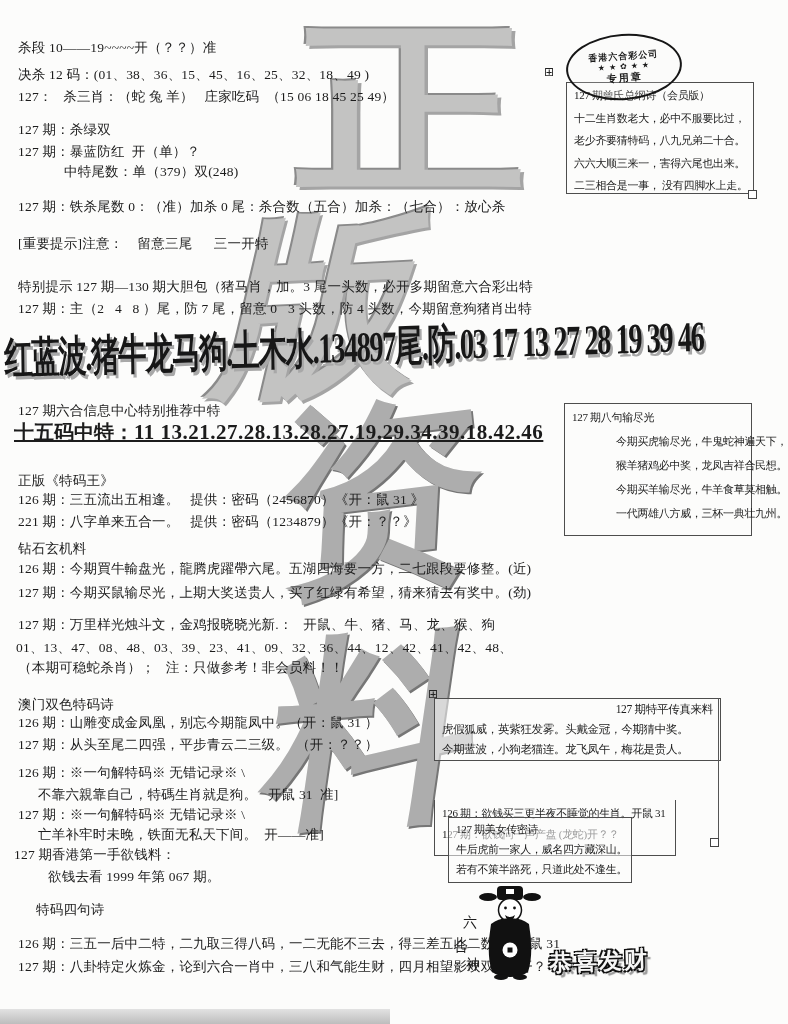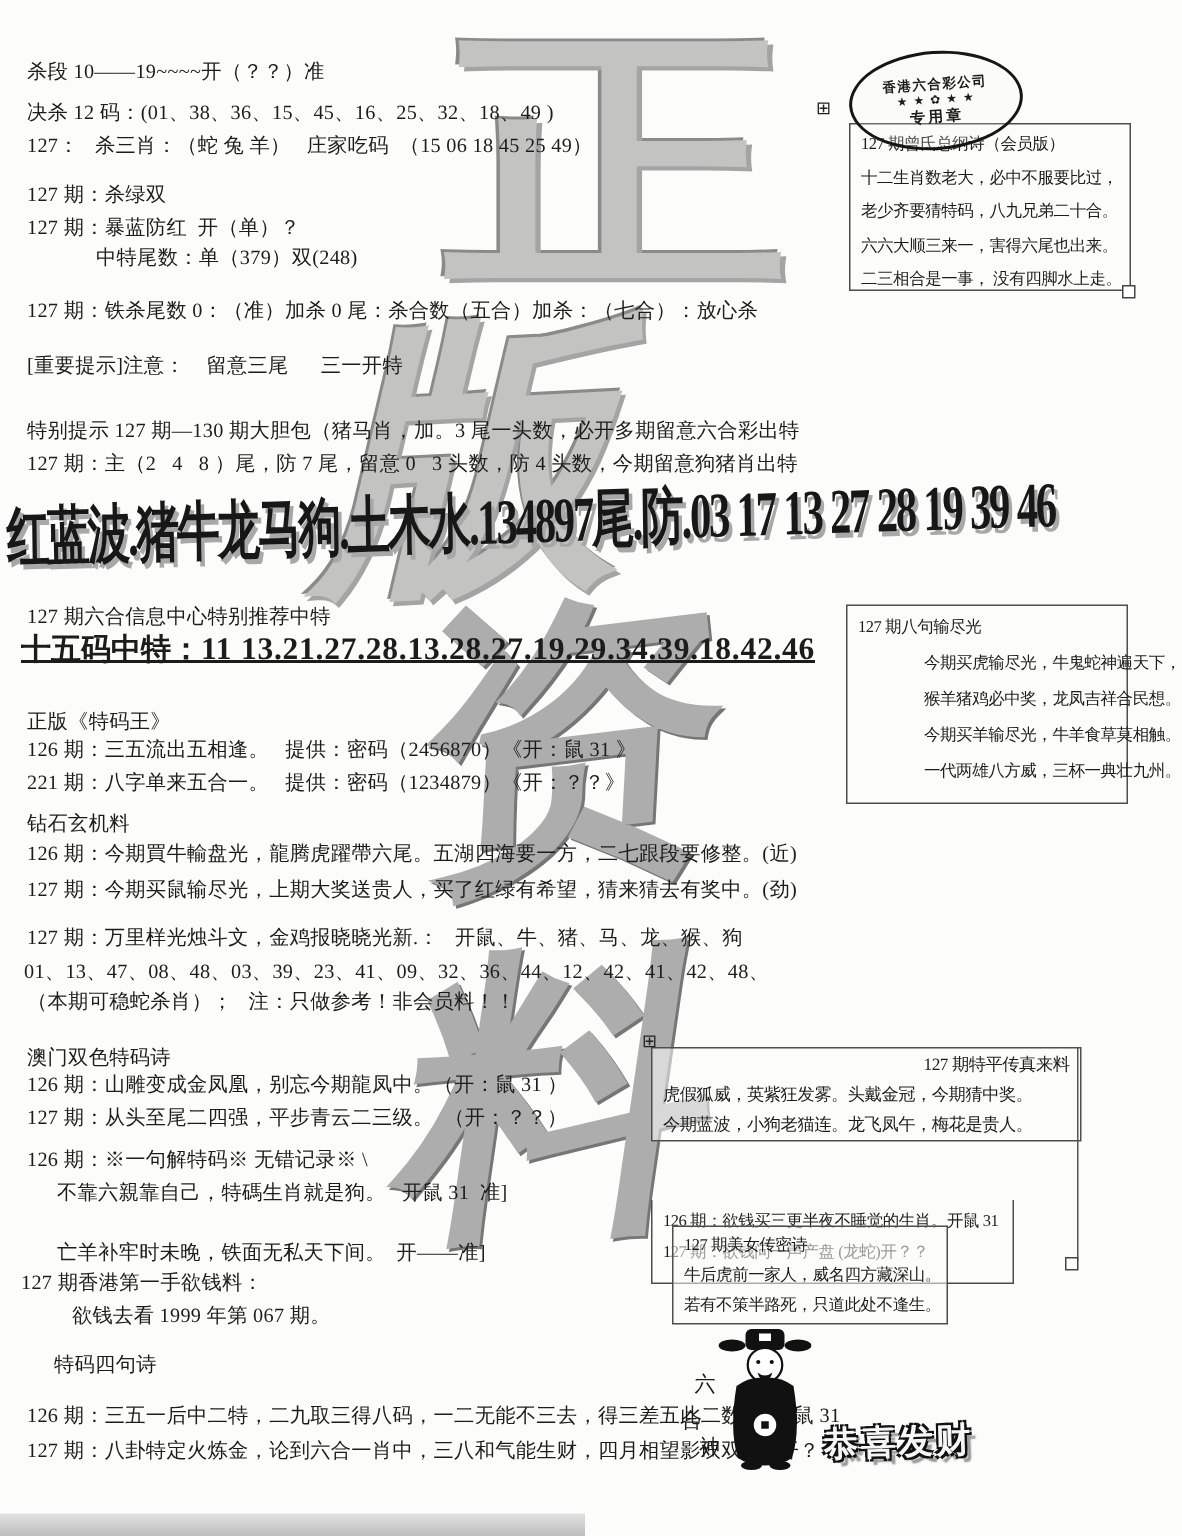--- a/index.html
+++ b/index.html
@@ -100,20 +100,21 @@
   <div class="line" style="top:617px;left:18px">127 期：万里样光烛斗文，金鸡报晓晓光新.：   开鼠、牛、猪、马、龙、猴、狗</div>
   <div class="line" style="top:640px;left:16px">01、13、47、08、48、03、39、23、41、09、32、36、44、12、42、41、42、48、</div>
   <div class="line" style="top:660px;left:18px">（本期可稳蛇杀肖）；   注：只做参考！非会员料！！</div>
 
   <div class="line" style="top:697px;left:18px">澳门双色特码诗</div>
   <div class="line" style="top:715px;left:18px">126 期：山雕变成金凤凰，别忘今期龍凤中。（开：鼠 31 ）</div>
   <div class="line" style="top:737px;left:18px">127 期：从头至尾二四强，平步青云二三级。  （开：？？）</div>
 
   <div class="line" style="top:765px;left:18px">126 期：※一句解特码※ 无错记录※ \</div>
   <div class="line" style="top:787px;left:38px">不靠六親靠自己，特碼生肖就是狗。   开鼠 31  准]</div>
+  <div class="line" style="top:807px;left:18px">127 期：※一句解特码※ 无错记录※ \</div>
   <div class="line" style="top:827px;left:38px">亡羊补牢时未晚，铁面无私天下间。  开——准]</div>
 
   <div class="line" style="top:847px;left:14px">127 期香港第一手欲钱料：</div>
   <div class="line" style="top:869px;left:48px">欲钱去看 1999 年第 067 期。</div>
 
   <div class="line" style="top:902px;left:36px">特码四句诗</div>
   <div class="line" style="top:936px;left:18px">126 期：三五一后中二特，二九取三得八码，一二无能不三去，得三差五此二数。  开鼠 31</div>
   <div class="line" style="top:959px;left:18px">127 期：八卦特定火炼金，论到六合一肖中，三八和气能生财，四月相望影双双。   开？？</div>
 
   <div class="stamp">

